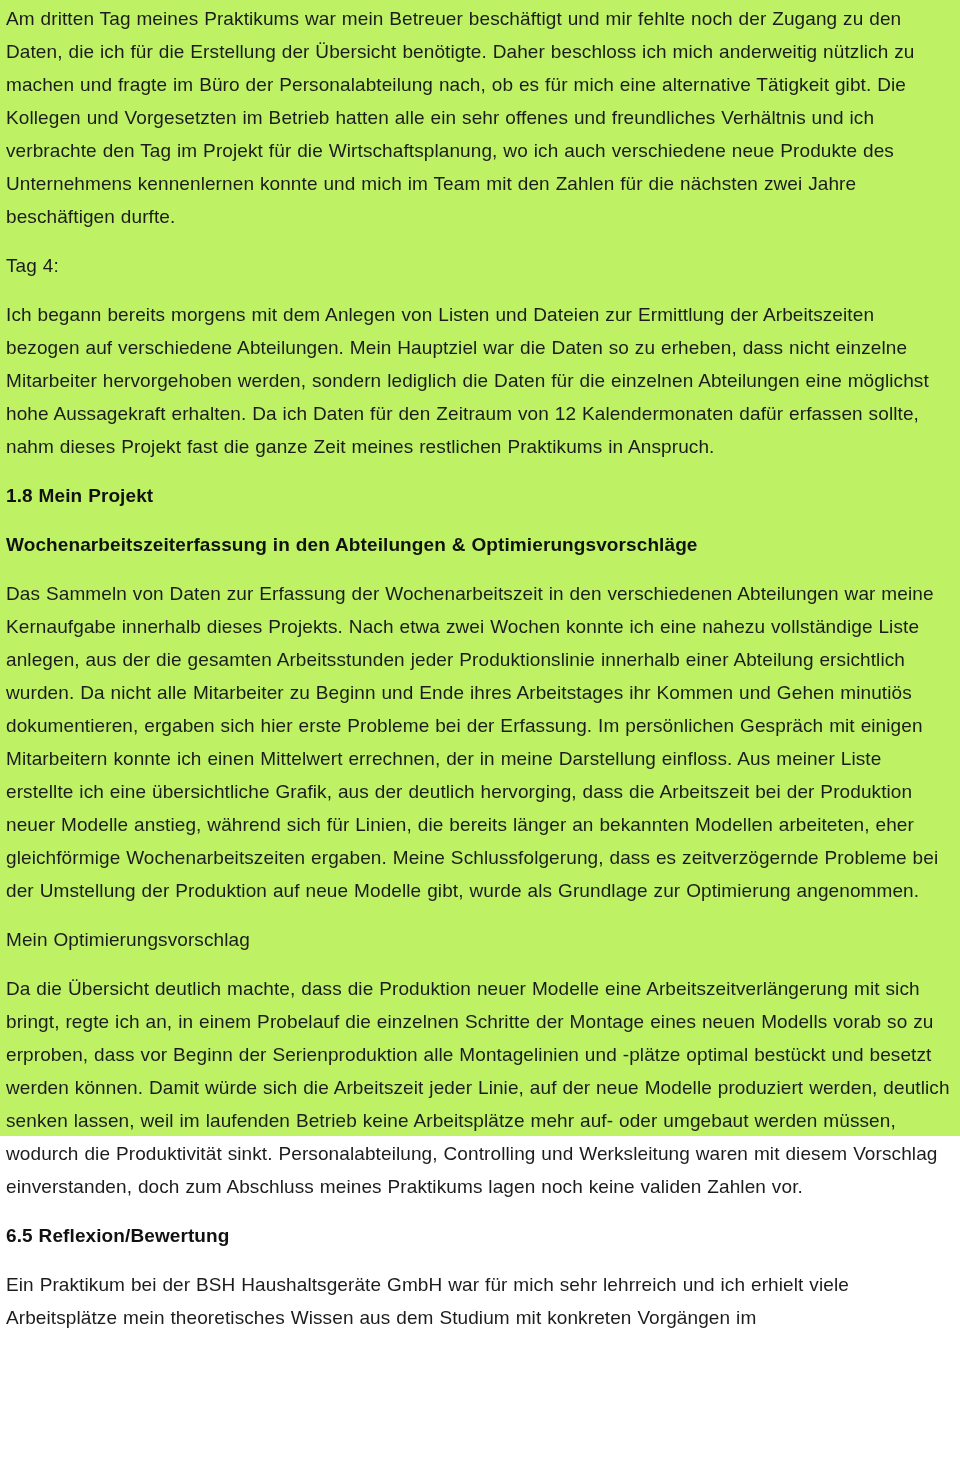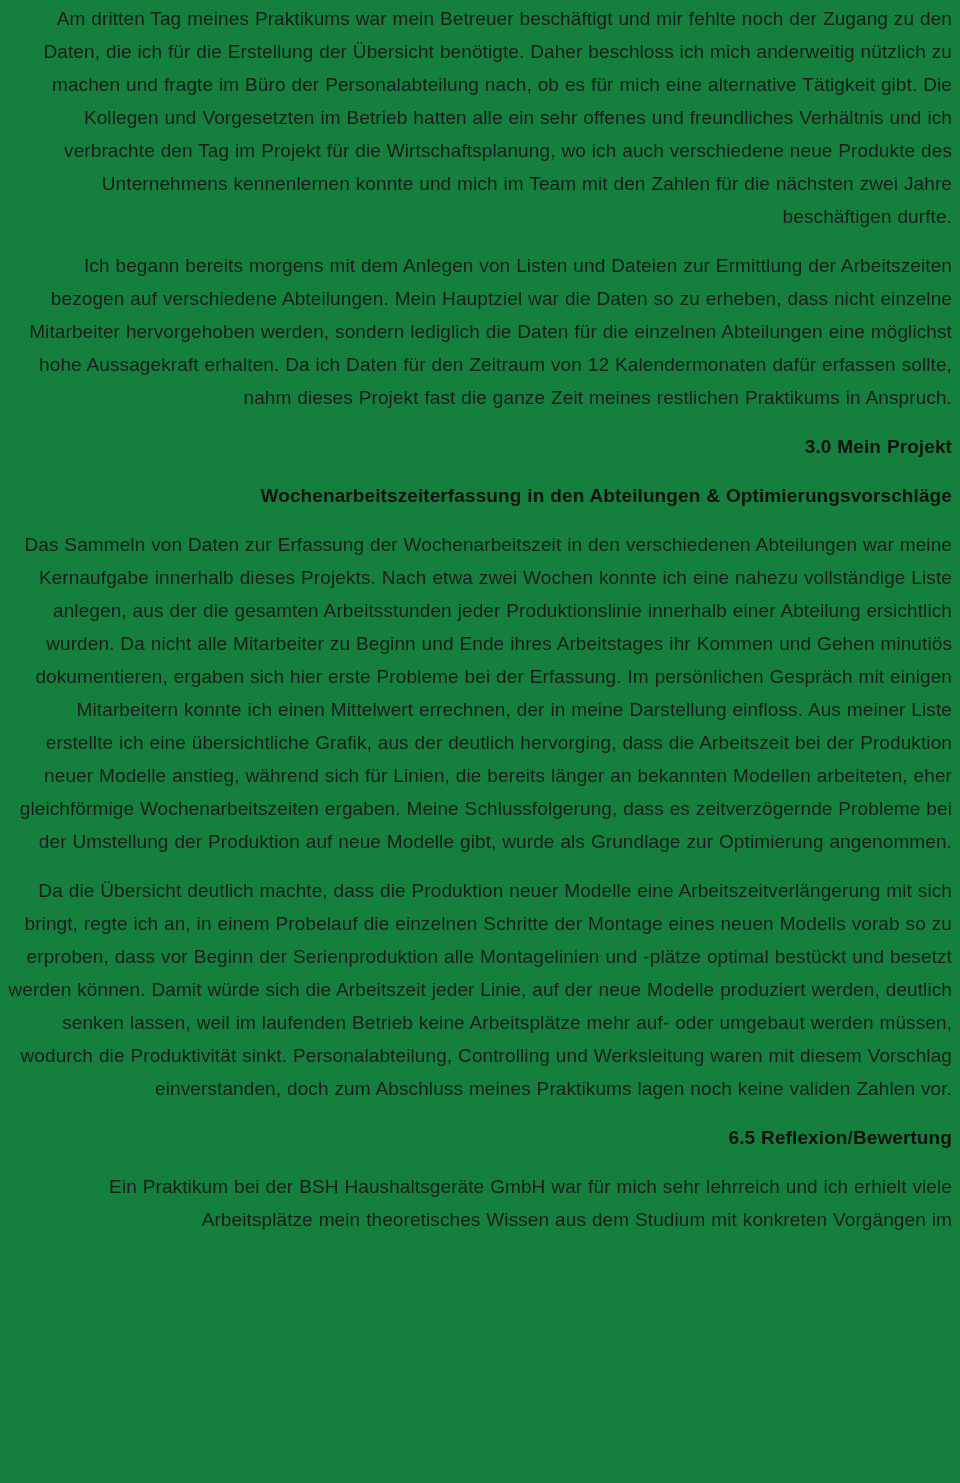--- a/index.html
+++ b/index.html
@@ -10,24 +10,23 @@
     width: 960px;
     height: 1483px;
     overflow: hidden;
     background: #ffffff;
     font-family: "Liberation Sans", sans-serif;
     color: #1c1c1c;
   }
   .page {
     box-sizing: border-box;
     width: 960px;
-    height: 1483px;
+    height: 1136px;
     padding: 2px 8px 0 6px;
-    background: #15803d;
-    text-align: right;
+    background: #bef264;
   }
   .block {
     margin: 0 0 16px 0;
     font-size: 19px;
     line-height: 33px;
     letter-spacing: 0.1px;
     word-spacing: 0.5px;
   }
   .block.heading {
     font-weight: bold;
@@ -36,21 +35,23 @@
   .block.label {
     font-weight: normal;
   }
 </style>
 </head>
 <body>
 
 <div class="page">
   <div>
       <p class="block paragraph">Am dritten Tag meines Praktikums war mein Betreuer beschäftigt und mir fehlte noch der Zugang zu den Daten, die ich für die Erstellung der Übersicht benötigte. Daher beschloss ich mich anderweitig nützlich zu machen und fragte im Büro der Personalabteilung nach, ob es für mich eine alternative Tätigkeit gibt. Die Kollegen und Vorgesetzten im Betrieb hatten alle ein sehr offenes und freundliches Verhältnis und ich verbrachte den Tag im Projekt für die Wirtschaftsplanung, wo ich auch verschiedene neue Produkte des Unternehmens kennenlernen konnte und mich im Team mit den Zahlen für die nächsten zwei Jahre beschäftigen durfte.</p>
+      <p class="block label">Tag 4:</p>
       <p class="block paragraph">Ich begann bereits morgens mit dem Anlegen von Listen und Dateien zur Ermittlung der Arbeitszeiten bezogen auf verschiedene Abteilungen. Mein Hauptziel war die Daten so zu erheben, dass nicht einzelne Mitarbeiter hervorgehoben werden, sondern lediglich die Daten für die einzelnen Abteilungen eine möglichst hohe Aussagekraft erhalten. Da ich Daten für den Zeitraum von 12 Kalendermonaten dafür erfassen sollte, nahm dieses Projekt fast die ganze Zeit meines restlichen Praktikums in Anspruch.</p>
-      <p class="block heading">3.0 Mein Projekt</p>
+      <p class="block heading">1.8 Mein Projekt</p>
       <p class="block heading">Wochenarbeitszeiterfassung in den Abteilungen &amp; Optimierungsvorschläge</p>
       <p class="block paragraph">Das Sammeln von Daten zur Erfassung der Wochenarbeitszeit in den verschiedenen Abteilungen war meine Kernaufgabe innerhalb dieses Projekts. Nach etwa zwei Wochen konnte ich eine nahezu vollständige Liste anlegen, aus der die gesamten Arbeitsstunden jeder Produktionslinie innerhalb einer Abteilung ersichtlich wurden. Da nicht alle Mitarbeiter zu Beginn und Ende ihres Arbeitstages ihr Kommen und Gehen minutiös dokumentieren, ergaben sich hier erste Probleme bei der Erfassung. Im persönlichen Gespräch mit einigen Mitarbeitern konnte ich einen Mittelwert errechnen, der in meine Darstellung einfloss. Aus meiner Liste erstellte ich eine übersichtliche Grafik, aus der deutlich hervorging, dass die Arbeitszeit bei der Produktion neuer Modelle anstieg, während sich für Linien, die bereits länger an bekannten Modellen arbeiteten, eher gleichförmige Wochenarbeitszeiten ergaben. Meine Schlussfolgerung, dass es zeitverzögernde Probleme bei der Umstellung der Produktion auf neue Modelle gibt, wurde als Grundlage zur Optimierung angenommen.</p>
+      <p class="block label">Mein Optimierungsvorschlag</p>
       <p class="block paragraph">Da die Übersicht deutlich machte, dass die Produktion neuer Modelle eine Arbeitszeitverlängerung mit sich bringt, regte ich an, in einem Probelauf die einzelnen Schritte der Montage eines neuen Modells vorab so zu erproben, dass vor Beginn der Serienproduktion alle Montagelinien und -plätze optimal bestückt und besetzt werden können. Damit würde sich die Arbeitszeit jeder Linie, auf der neue Modelle produziert werden, deutlich senken lassen, weil im laufenden Betrieb keine Arbeitsplätze mehr auf- oder umgebaut werden müssen, wodurch die Produktivität sinkt. Personalabteilung, Controlling und Werksleitung waren mit diesem Vorschlag einverstanden, doch zum Abschluss meines Praktikums lagen noch keine validen Zahlen vor.</p>
       <p class="block heading">6.5 Reflexion/Bewertung</p>
       <p class="block paragraph">Ein Praktikum bei der BSH Haushaltsgeräte GmbH war für mich sehr lehrreich und ich erhielt viele Arbeitsplätze mein theoretisches Wissen aus dem Studium mit konkreten Vorgängen im</p>
     </div>
 </div>
 
 </body></html>

